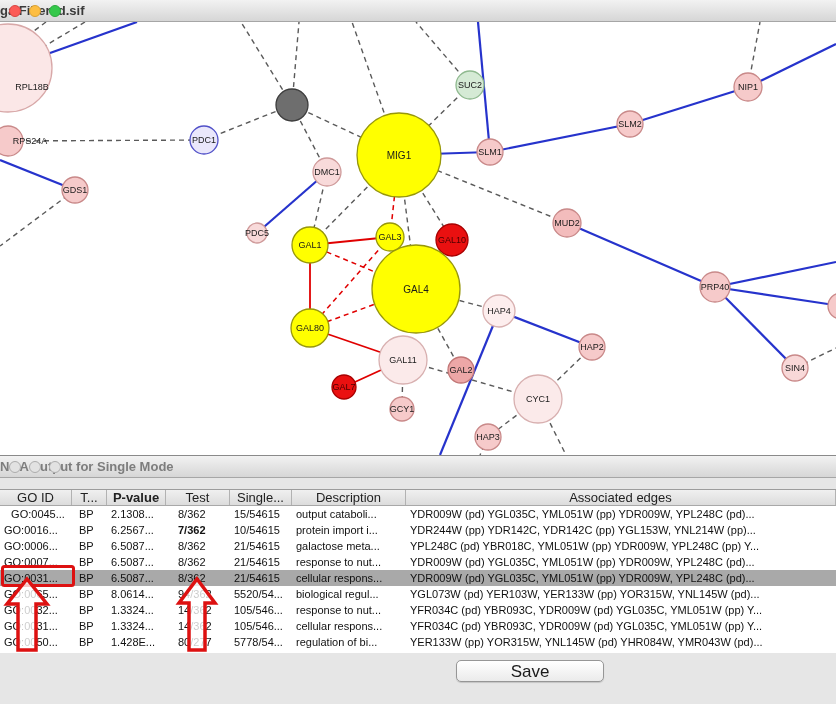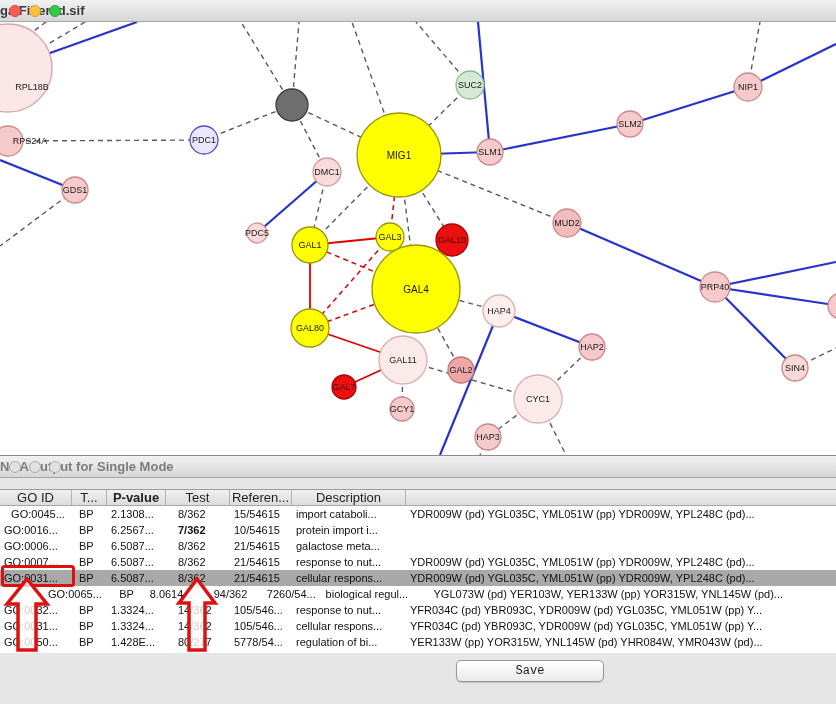--- a/index.html
+++ b/index.html
@@ -37,21 +37,21 @@
     font-size:11px;color:#111;line-height:16px;box-sizing:border-box;
     overflow:hidden;white-space:nowrap;padding-left:4px;
   }
   .tcell.c1{padding-left:7px;}
   .tcell.c3{padding-left:12px;}
   
   .mac-btn{
     position:absolute;top:204px;height:22px;width:148px;
     background:linear-gradient(#ffffff,#ebebeb);
     border:1px solid #969696;border-radius:5px;
-    font-family:Liberation Mono, monospace;font-size:12px;color:#1a1a1a;
+    font-family:Liberation Sans, sans-serif;font-size:17px;color:#1a1a1a;
     box-shadow:0 1px 1px rgba(0,0,0,0.15);
   }
   .mac-btn.save{left:456px;}
   .mac-btn.cancel{left:676px;}
   .overlay{position:absolute;top:0;left:0;pointer-events:none;z-index:50;}
 </style>
 </head>
 <body>
 
 <div class="win top-win">
@@ -183,73 +183,76 @@
     </div>
     <span class="title-text inactive">NOA output for Single Mode</span>
   </div>
 
   <div class="noa-table">
     <div class="thead" id="noa-header">
         <div class="hcell" style="width: 72px;">GO ID</div>
         <div class="hcell" style="width: 35px;">T...</div>
         <div class="hcell" style="width: 59px; font-weight: bold;">P-value</div>
         <div class="hcell" style="width: 64px;">Test</div>
-        <div class="hcell" style="width: 62px;">Referen...</div>
+        <div class="hcell" style="width: 62px;">Single...</div>
         <div class="hcell" style="width: 114px;">Description</div>
+        <div class="hcell" style="width: 430px;">Associated edges</div>
       </div>
     <div id="noa-body">
         <div class="trow">
           <div class="tcell c0" style="width: 72px; text-align: center;">GO:0045...</div>
           <div class="tcell c1" style="width: 35px;">BP</div>
           <div class="tcell c2" style="width: 59px;">2.1308...</div>
           <div class="tcell c3" style="width: 64px;">8/362</div>
           <div class="tcell c4" style="width: 62px;">15/54615</div>
-          <div class="tcell c5" style="width: 114px;">import cataboli...</div>
+          <div class="tcell c5" style="width: 114px;">output cataboli...</div>
           <div class="tcell c6" style="width: 430px;">YDR009W (pd) YGL035C, YML051W (pp) YDR009W, YPL248C (pd)...</div>
         </div>
         <div class="trow">
           <div class="tcell c0" style="width: 72px;">GO:0016...</div>
           <div class="tcell c1" style="width: 35px;">BP</div>
           <div class="tcell c2" style="width: 59px;">6.2567...</div>
           <div class="tcell c3" style="width: 64px; font-weight: bold;">7/362</div>
           <div class="tcell c4" style="width: 62px;">10/54615</div>
           <div class="tcell c5" style="width: 114px;">protein import i...</div>
+          <div class="tcell c6" style="width: 430px;">YDR244W (pp) YDR142C, YDR142C (pp) YGL153W, YNL214W (pp)...</div>
         </div>
         <div class="trow">
           <div class="tcell c0" style="width: 72px;">GO:0006...</div>
           <div class="tcell c1" style="width: 35px;">BP</div>
           <div class="tcell c2" style="width: 59px;">6.5087...</div>
           <div class="tcell c3" style="width: 64px;">8/362</div>
           <div class="tcell c4" style="width: 62px;">21/54615</div>
           <div class="tcell c5" style="width: 114px;">galactose meta...</div>
+          <div class="tcell c6" style="width: 430px;">YPL248C (pd) YBR018C, YML051W (pp) YDR009W, YPL248C (pp) Y...</div>
         </div>
         <div class="trow">
           <div class="tcell c0" style="width: 72px;">GO:0007...</div>
           <div class="tcell c1" style="width: 35px;">BP</div>
           <div class="tcell c2" style="width: 59px;">6.5087...</div>
           <div class="tcell c3" style="width: 64px;">8/362</div>
           <div class="tcell c4" style="width: 62px;">21/54615</div>
           <div class="tcell c5" style="width: 114px;">response to nut...</div>
           <div class="tcell c6" style="width: 430px;">YDR009W (pd) YGL035C, YML051W (pp) YDR009W, YPL248C (pd)...</div>
         </div>
         <div class="trow selected">
           <div class="tcell c0" style="width: 72px;">GO:0031...</div>
           <div class="tcell c1" style="width: 35px;">BP</div>
           <div class="tcell c2" style="width: 59px;">6.5087...</div>
           <div class="tcell c3" style="width: 64px;">8/362</div>
           <div class="tcell c4" style="width: 62px;">21/54615</div>
           <div class="tcell c5" style="width: 114px;">cellular respons...</div>
           <div class="tcell c6" style="width: 430px;">YDR009W (pd) YGL035C, YML051W (pp) YDR009W, YPL248C (pd)...</div>
         </div>
         <div class="trow">
-          <div class="tcell c0" style="width: 72px; margin-left: 44px;">GO:0065...</div>
+          <div class="tcell c0" style="width: 72px;">GO:0065...</div>
           <div class="tcell c1" style="width: 35px;">BP</div>
           <div class="tcell c2" style="width: 59px;">8.0614...</div>
           <div class="tcell c3" style="width: 64px;">94/362</div>
-          <div class="tcell c4" style="width: 62px;">7260/54...</div>
+          <div class="tcell c4" style="width: 62px;">5520/54...</div>
           <div class="tcell c5" style="width: 114px;">biological regul...</div>
           <div class="tcell c6" style="width: 430px;">YGL073W (pd) YER103W, YER133W (pp) YOR315W, YNL145W (pd)...</div>
         </div>
         <div class="trow">
           <div class="tcell c0" style="width: 72px;">GO:0032...</div>
           <div class="tcell c1" style="width: 35px;">BP</div>
           <div class="tcell c2" style="width: 59px;">1.3324...</div>
           <div class="tcell c3" style="width: 64px;">14/362</div>
           <div class="tcell c4" style="width: 62px;">105/546...</div>
           <div class="tcell c5" style="width: 114px;">response to nut...</div>

